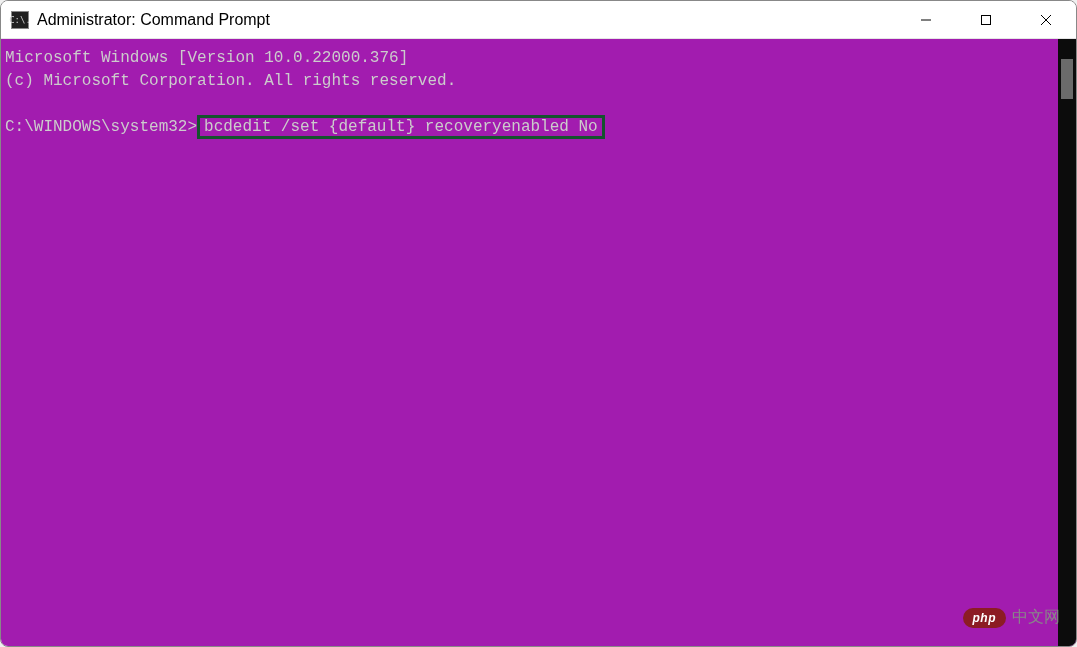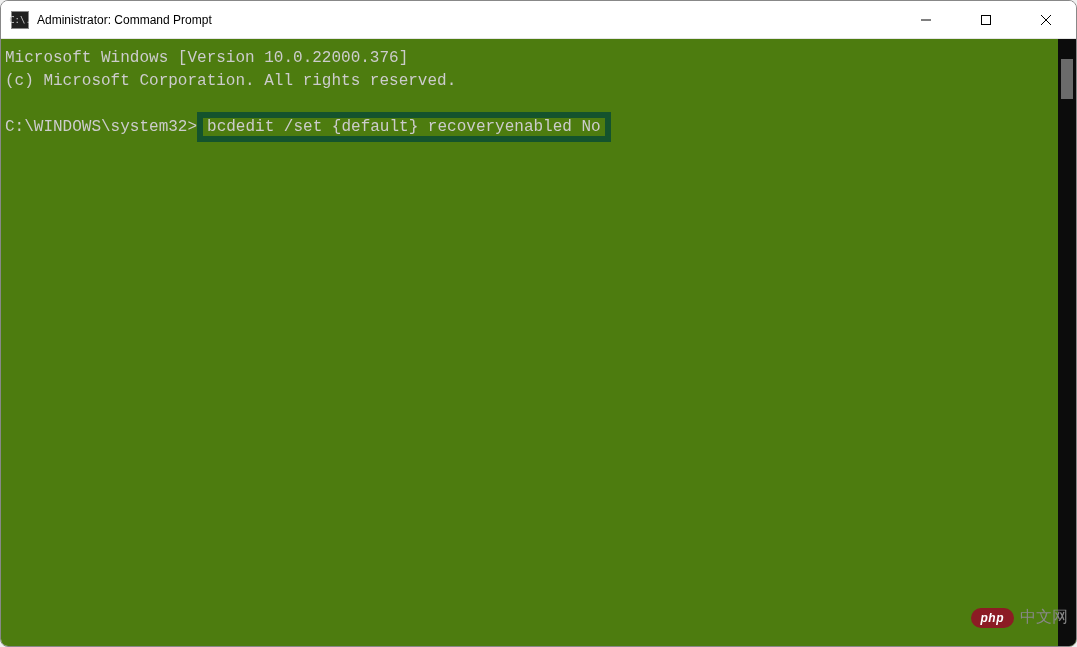--- a/index.html
+++ b/index.html
@@ -47,21 +47,21 @@
       display: flex;
       align-items: center;
       justify-content: center;
       font-size: 9px;
       color: #ccc;
       font-family: monospace;
       border: 1px solid #888;
     }
     
     .title-text {
-      font-size: 12px;
+      font-size: 16px;
       color: #000;
       flex: 1;
     }
     
     .window-controls {
       display: flex;
       height: 100%;
     }
     
     .window-control {
@@ -73,38 +73,38 @@
       cursor: pointer;
     }
     
     .window-control svg {
       width: 12px;
       height: 12px;
     }
     
     .terminal-area {
       flex: 1;
-      background: #4d7c0f;
+      background: #a21caf;
       position: relative;
       display: flex;
     }
     
     .terminal-content {
       flex: 1;
       padding: 8px 4px 4px 4px;
       font-family: Consolas, "Courier New", monospace;
       font-size: 16px;
       line-height: 23px;
       color: #cccccc;
       white-space: pre;
       overflow: hidden;
     }
     
     .highlighted-command {
-      border: 6px solid #14532d;
+      border: 3px solid #14532d;
       padding: 0 4px;
       display: inline;
     }
     
     .scrollbar-container {
       width: 18px;
       background: #0c0c0c;
       position: relative;
       flex-shrink: 0;
     }
@@ -115,21 +115,21 @@
       background: #6b6b6b;
       position: absolute;
       top: 20px;
       right: 3px;
       border-radius: 0;
     }
     
     .watermark {
       position: absolute;
       bottom: 18px;
-      right: 8px;
+      right: 16px;
       display: flex;
       align-items: center;
       gap: 6px;
     }
     
     .watermark-badge {
       background: #8c1c24;
       color: #fff;
       font-size: 12px;
       font-weight: bold;

